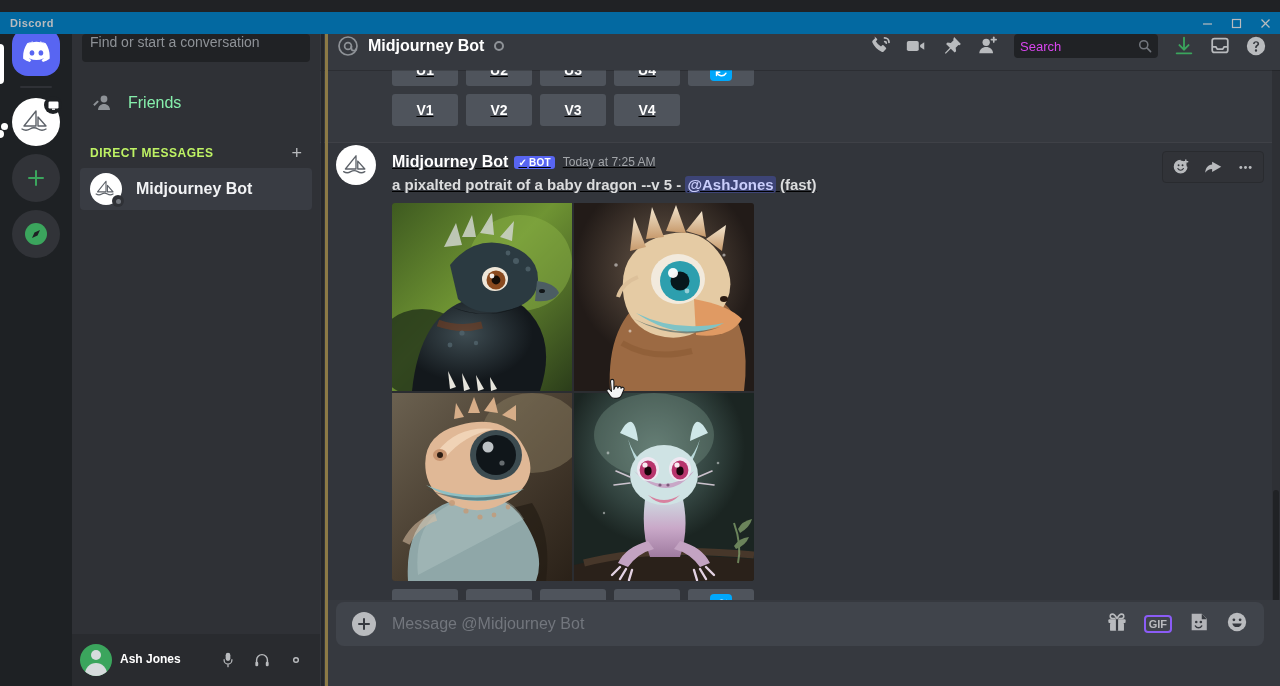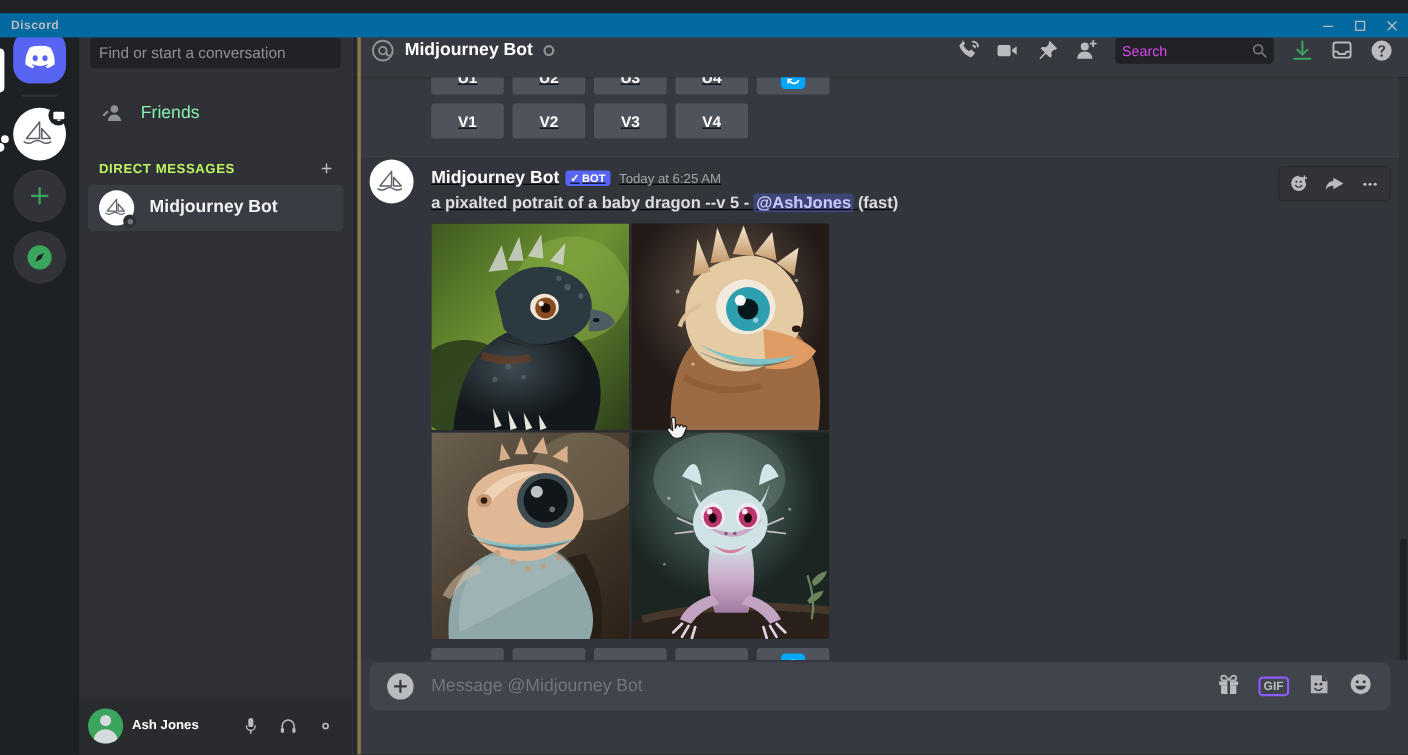--- a/index.html
+++ b/index.html
@@ -66,21 +66,21 @@
   }
 
   
   .sidebar {
     position: absolute; top: 22px; left: 72px; width: 248px; height: 664px;
     background: #2f3136; display: flex; flex-direction: column;
   }
   .dm-search-wrap { height: 52px; display: flex; align-items: center; padding: 0 10px; }
   .dm-search {
     width: 228px; height: 28px; background: #202225; border-radius: 4px;
-    display: flex; align-items: center; padding: 0 8px;
+    display: flex; padding: 0 8px;
     font-size: 14px; color: #8e9297;
   }
   .sidebar-scroll { flex: 1; padding: 8px 8px 0 8px; overflow: hidden; }
   .nav-row {
     height: 42px; border-radius: 4px; display: flex; align-items: center;
     padding: 0 10px; margin-bottom: 2px; color: #8e9297;
   }
   .nav-row.active { background: #393c43; color: #fff; }
   .nav-label { font-size: 16px; margin-left: 14px; color: #86efac; }
   .nav-row.active .nav-label { color: #f2f3f5; font-weight: bold; }
@@ -522,21 +522,21 @@
             <path d="M3 21 q4 2.5 8 0 q4 -2.5 8 0 q4 2.5 8 0" fill="none" stroke="#5d6269" stroke-width="1.5" stroke-linecap="round"></path>
           </svg>
         </div>
 
         <div class="msg-head">
           <span class="msg-author">Midjourney Bot</span>
           <span class="bot-tag">
             <span>✓</span>
             <span>BOT</span>
           </span>
-          <span class="msg-time">Today at 6:25 AM</span>
+          <span class="msg-time">Today at 7:25 AM</span>
         </div>
 
         <div class="msg-body">
           <span>a pixalted potrait of a baby dragon --v 5</span><span class="msg-sub"> - </span><span class="mention">@AshJones</span><span class="msg-sub"> </span><span class="msg-sub">(fast)</span>
         </div>
 
         <div class="grid">
 
           <div class="tile">
             <svg width="180" height="188" viewBox="0 0 180 188">

